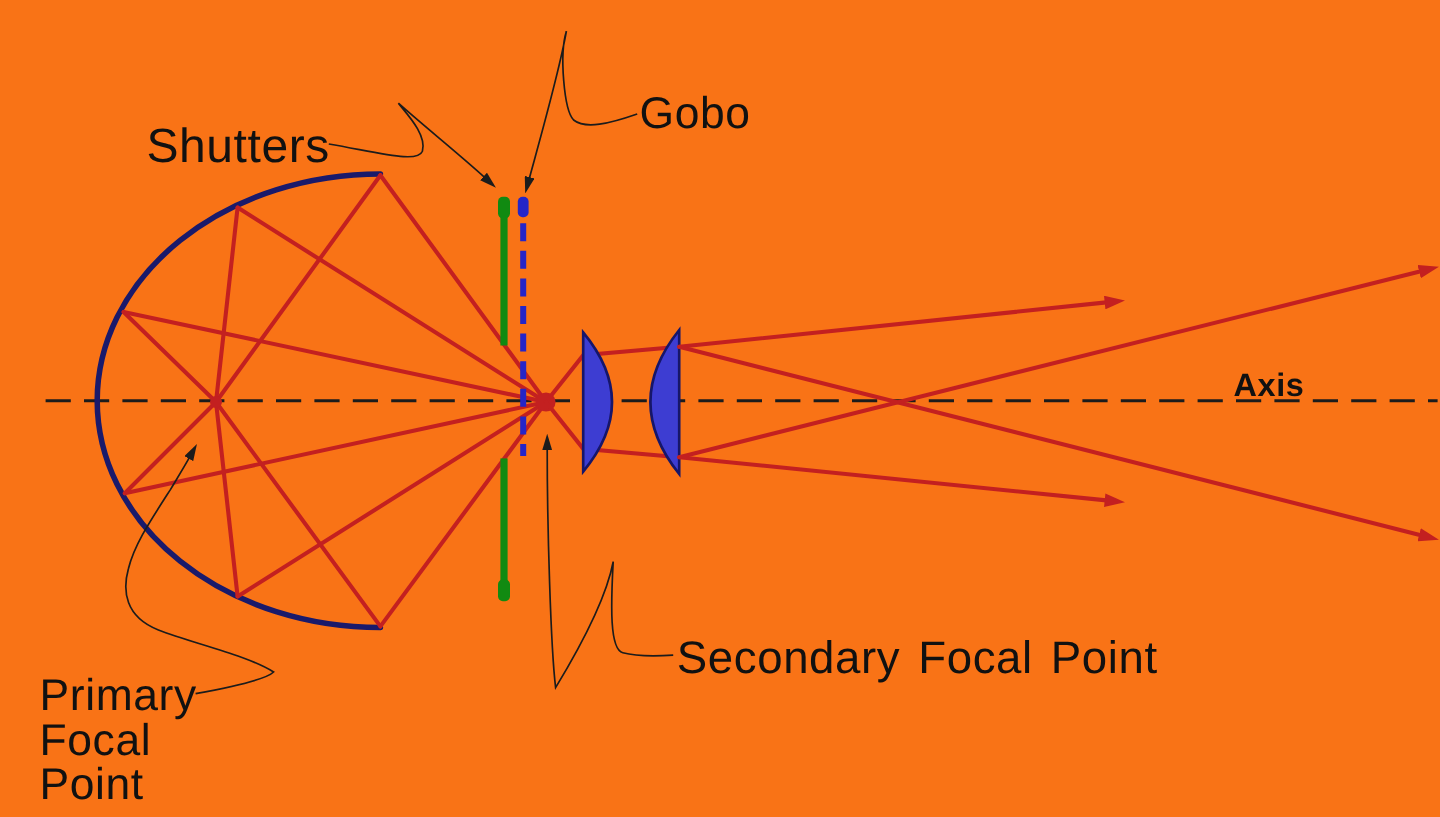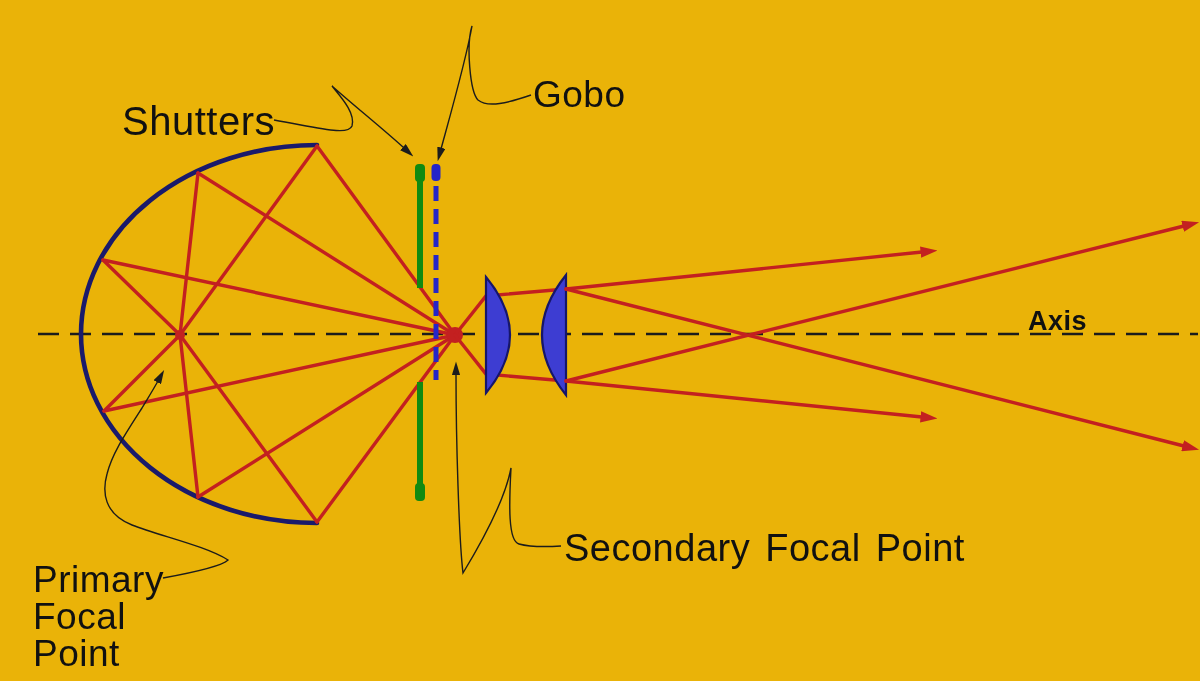--- a/index.html
+++ b/index.html
@@ -8,21 +8,21 @@
     background: #ffffff;
     width: 1200px;
     height: 681px;
     overflow: hidden;
     font-family: "Liberation Sans", sans-serif;
   }
   #stage {
     position: relative;
     width: 1200px;
     height: 681px;
-    background: #eab308;
+    background: #f97316;
   }
   svg { display: block; }
 
   .ray            { stroke: var(--ray-red); stroke-width: 3.4; fill: none; stroke-linecap: round; }
   .ray-join       { fill: var(--ray-red); }
   .reflector      { stroke: var(--reflector-navy); stroke-width: 4.6; fill: none; stroke-linecap: round; }
   .axis           { stroke: var(--annotation-black); stroke-width: 2.4; stroke-dasharray: 21 11; fill: none; }
   .shutter-line   { stroke: var(--shutter-green); stroke-width: 6; fill: none; }
   .shutter-cap    { fill: var(--shutter-green); }
   .gobo-line      { stroke: var(--gobo-blue); stroke-width: 5; stroke-dasharray: 15 8; fill: none; }

